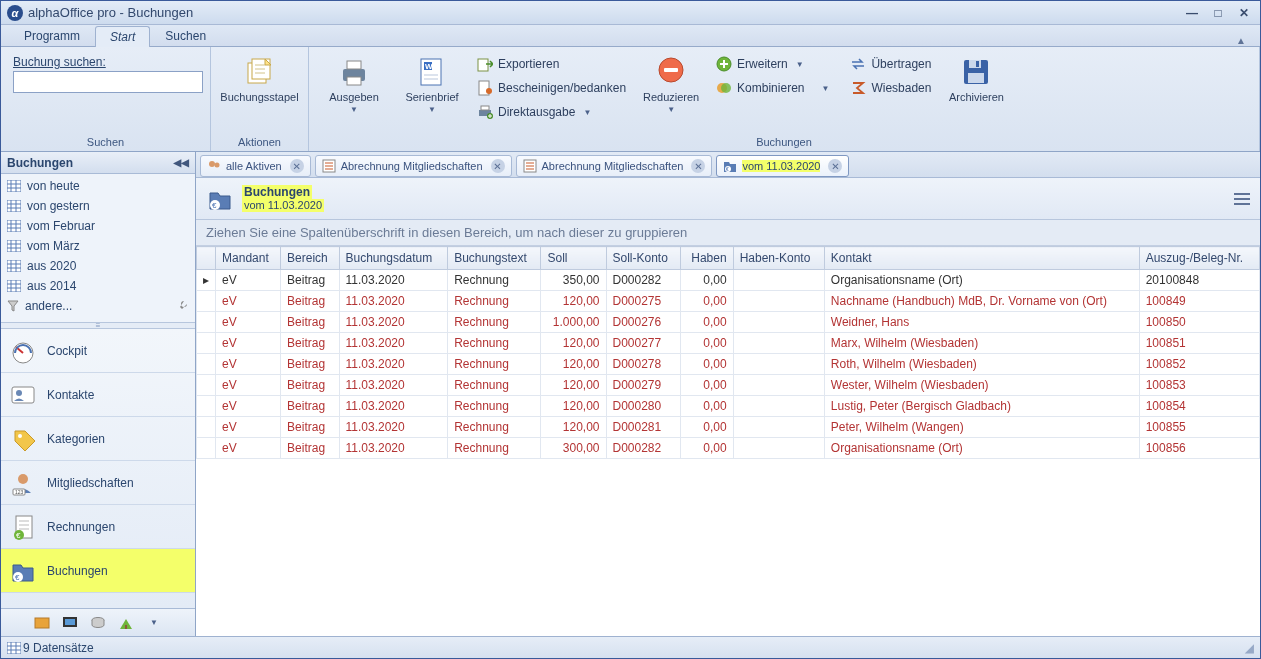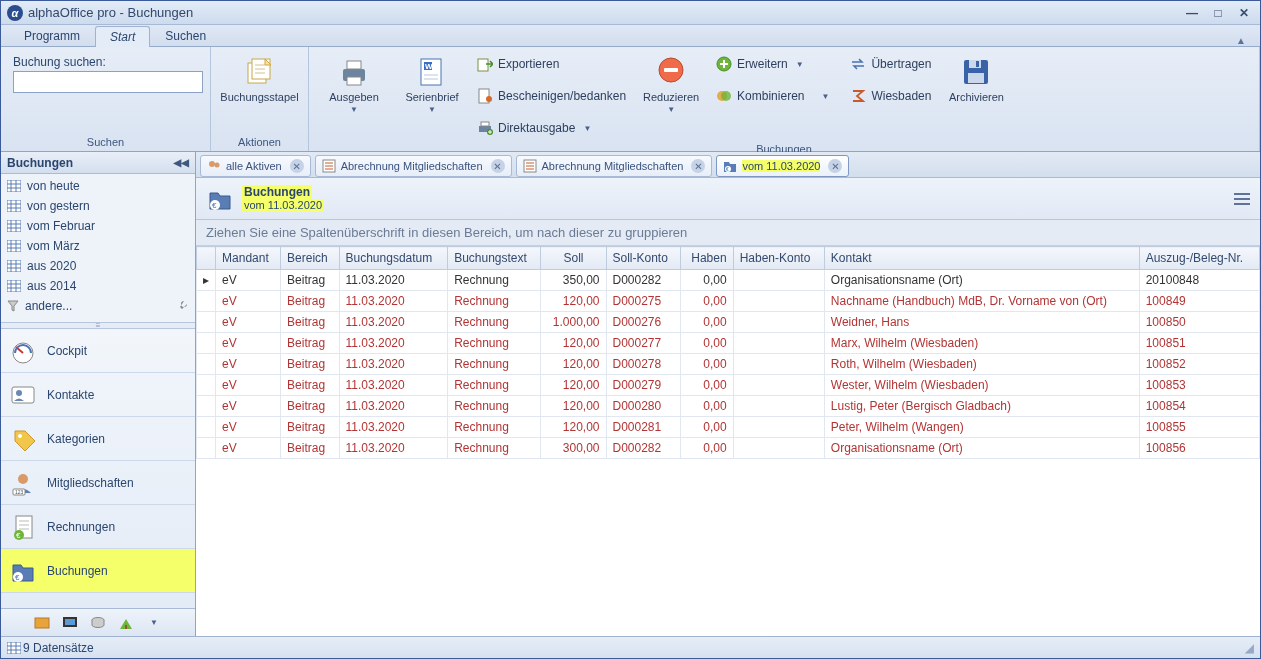--- a/index.html
+++ b/index.html
@@ -17,29 +17,29 @@
   .menu-tabs { height: 22px; display: flex; align-items: flex-end; padding: 0 8px; background: linear-gradient(#dfe8f5, #d2ddee); border-bottom: 1px solid #96aaca; position: relative; }
   .menu-tab { padding: 3px 14px 3px; color: #2b466e; cursor: pointer; border: 1px solid transparent; border-bottom: none; }
   .menu-tab.active { background: #e4ecf7; border-color: #9fb2d0; border-top-left-radius: 3px; border-top-right-radius: 3px; position: relative; top: 1px; font-style: italic; }
   .menu-tog { margin-left: auto; color: #5f7397; padding: 0 6px; cursor: pointer; font-size: 10px; }
 
   
   .ribbon { height: 105px; display: flex; background: linear-gradient(#e6edf7, #d9e3f1); border-bottom: 1px solid #8fa5c7; }
   .rib-group { display: flex; flex-direction: column; border-right: 1px solid #b4c5de; }
   .rib-body { flex: 1; display: flex; align-items: flex-start; padding: 4px 6px; }
   .rib-label { text-align: center; font-size: 11px; color: #3c5680; padding-bottom: 3px; }
-  .search-box-lbl { color: #2b466e; margin: 4px 0 2px 6px; }
+  .search-box-lbl { color: #2b466e; margin: 4px 0 2px 6px; text-decoration: underline; }
   .search-input { width: 190px; height: 22px; border: 1px solid #8ba1c6; background: #fff; margin: 0 6px; padding: 0 4px; }
 
   .big-btn { display: flex; flex-direction: column; align-items: center; width: 78px; padding: 4px 2px; cursor: pointer; text-align: center; }
   .big-btn .ico { width: 34px; height: 34px; margin-bottom: 2px; display: flex; align-items: center; justify-content: center; }
   .big-btn .lbl { font-size: 11px; color: #2d3f5e; line-height: 1.15; }
   .drop-arrow { font-size: 8px; color: #4b618a; margin-top: 1px; }
 
-  .small-btn-col { display: flex; flex-direction: column; gap: 10px; padding-top: 2px; }
+  .small-btn-col { display: flex; flex-direction: column; gap: 2px; padding-top: 2px; }
   .small-btn { display: flex; align-items: center; height: 22px; padding: 0 6px; cursor: pointer; color: #2d3f5e; gap: 5px; white-space: nowrap; }
   .small-btn .sico { width: 16px; height: 16px; display: flex; align-items: center; justify-content: center; }
   .small-btn .sdrop { font-size: 8px; color: #4b618a; margin-left: 3px; }
 
   
   .workspace { flex: 1; display: flex; min-height: 0; background: #dbe4f1; }
 
   
   .left-panel { width: 195px; border-right: 1px solid #8fa5c7; display: flex; flex-direction: column; background: #e5ecf6; }
   .lp-header { height: 22px; background: linear-gradient(#e9eff8, #d3deee); border-bottom: 1px solid #a8bad6; display: flex; align-items: center; padding: 0 6px; font-weight: bold; color: #2b466e; }
@@ -511,21 +511,21 @@
 
       <div class="grid-wrap">
         <table class="grid">
           <thead>
             <tr>
               <th class="rowptr"></th>
               <th>Mandant</th>
               <th>Bereich</th>
               <th>Buchungsdatum</th>
               <th>Buchungstext</th>
-              <th style="text-align:center">Soll</th>
+              <th style="text-align:left">Soll</th>
               <th>Soll-Konto</th>
               <th style="text-align:right">Haben</th>
               <th>Haben-Konto</th>
               <th style="min-width:240px">Kontakt</th>
               <th>Auszug-/Beleg-Nr.</th>
             </tr>
           </thead>
           <tbody id="grid-body">
               <tr class="row0">
                 <td class="rowptr">▸</td>

